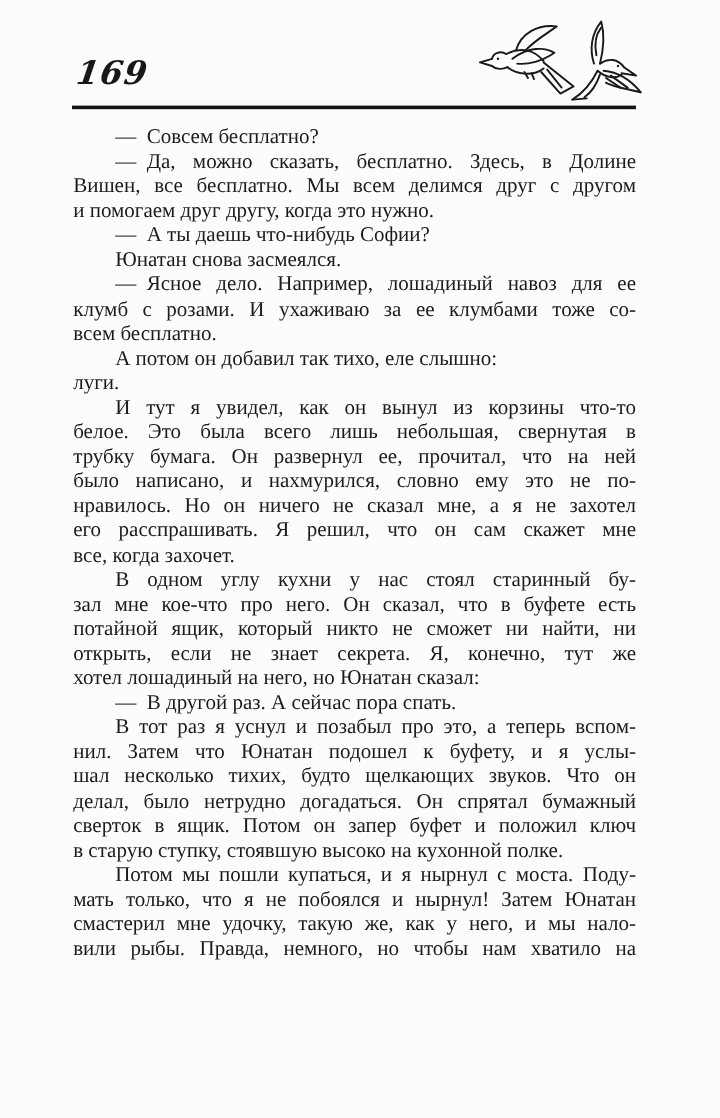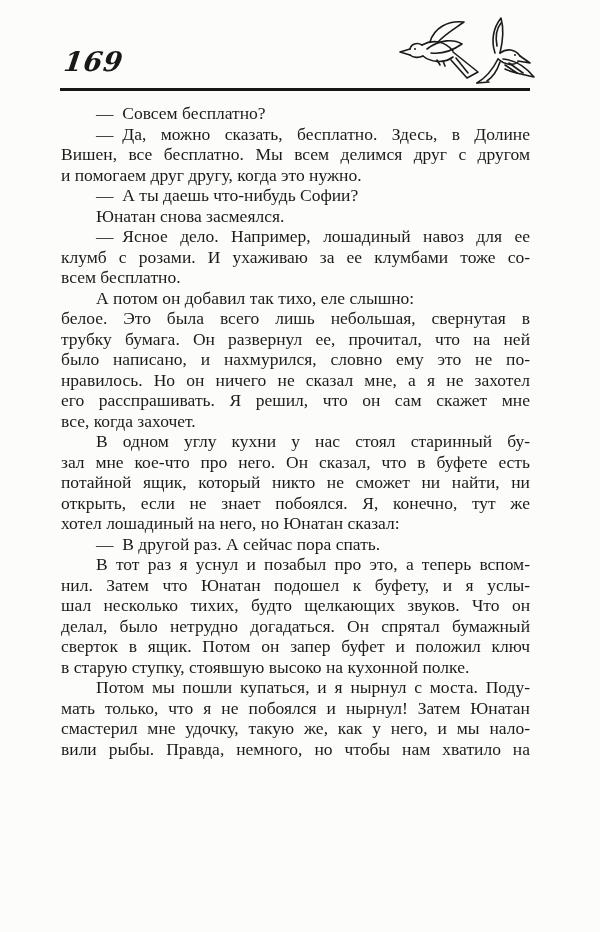--- a/index.html
+++ b/index.html
@@ -102,30 +102,32 @@
       <div class="line first plast">— Совсем бесплатно?</div>
       <div class="line first">— Да, можно сказать, бесплатно. Здесь, в Долине</div>
       <div class="line">Вишен, все бесплатно. Мы всем делимся друг с другом</div>
       <div class="line plast">и помогаем друг другу, когда это нужно.</div>
       <div class="line first plast">— А ты даешь что-нибудь Софии?</div>
       <div class="line first plast">Юнатан снова засмеялся.</div>
       <div class="line first">— Ясное дело. Например, лошадиный навоз для ее</div>
       <div class="line">клумб с розами. И ухаживаю за ее клумбами тоже со-</div>
       <div class="line plast">всем бесплатно.</div>
       <div class="line first plast">А потом он добавил так тихо, еле слышно:</div>
+      <div class="line plast">луги.</div>
+      <div class="line first">И тут я увидел, как он вынул из корзины что-то</div>
       <div class="line">белое. Это была всего лишь небольшая, свернутая в</div>
       <div class="line">трубку бумага. Он развернул ее, прочитал, что на ней</div>
       <div class="line">было написано, и нахмурился, словно ему это не по-</div>
       <div class="line">нравилось. Но он ничего не сказал мне, а я не захотел</div>
       <div class="line">его расспрашивать. Я решил, что он сам скажет мне</div>
       <div class="line plast">все, когда захочет.</div>
       <div class="line first">В одном углу кухни у нас стоял старинный бу-</div>
       <div class="line">зал мне кое-что про него. Он сказал, что в буфете есть</div>
       <div class="line">потайной ящик, который никто не сможет ни найти, ни</div>
-      <div class="line">открыть, если не знает побоялся. Я, конечно, тут же</div>
+      <div class="line">открыть, если не знает секрета. Я, конечно, тут же</div>
       <div class="line plast">хотел лошадиный на него, но Юнатан сказал:</div>
       <div class="line first plast">— В другой раз. А сейчас пора спать.</div>
       <div class="line first">В тот раз я уснул и позабыл про это, а теперь вспом-</div>
       <div class="line">нил. Затем что Юнатан подошел к буфету, и я услы-</div>
       <div class="line">шал несколько тихих, будто щелкающих звуков. Что он</div>
       <div class="line">делал, было нетрудно догадаться. Он спрятал бумажный</div>
       <div class="line">сверток в ящик. Потом он запер буфет и положил ключ</div>
       <div class="line plast">в старую ступку, стоявшую высоко на кухонной полке.</div>
       <div class="line first">Потом мы пошли купаться, и я нырнул с моста. Поду-</div>
       <div class="line">мать только, что я не побоялся и нырнул! Затем Юнатан</div>

